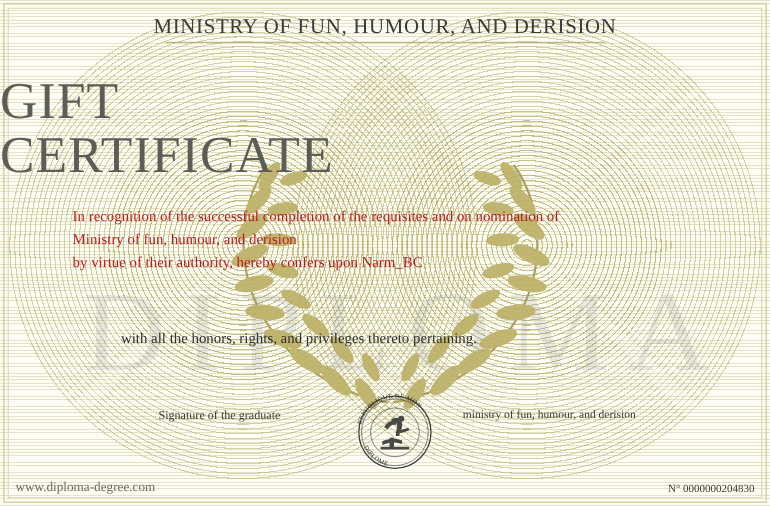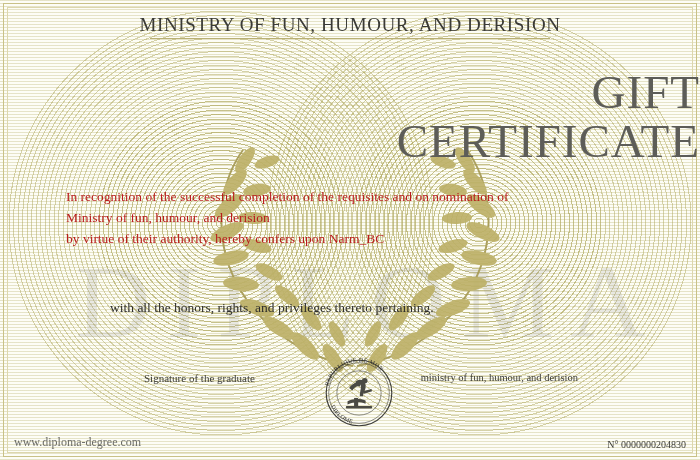--- a/index.html
+++ b/index.html
@@ -105,21 +105,21 @@
     left: 0; right: 0;
     text-align: center;
     font-size: 19px;
     letter-spacing: .6px;
     color: #3a3a36;
   }
   .title {
     position: absolute;
     top: 68px;
     left: 0; right: 0;
-    text-align: right;
+    text-align: left;
     font-size: 47px;
     line-height: 1.05;
     color: #5d5d58;
     letter-spacing: 1px;
   }
   .title .line2 { display:block; }
 
   .body-block {
     position: absolute;
     left: 66px;

